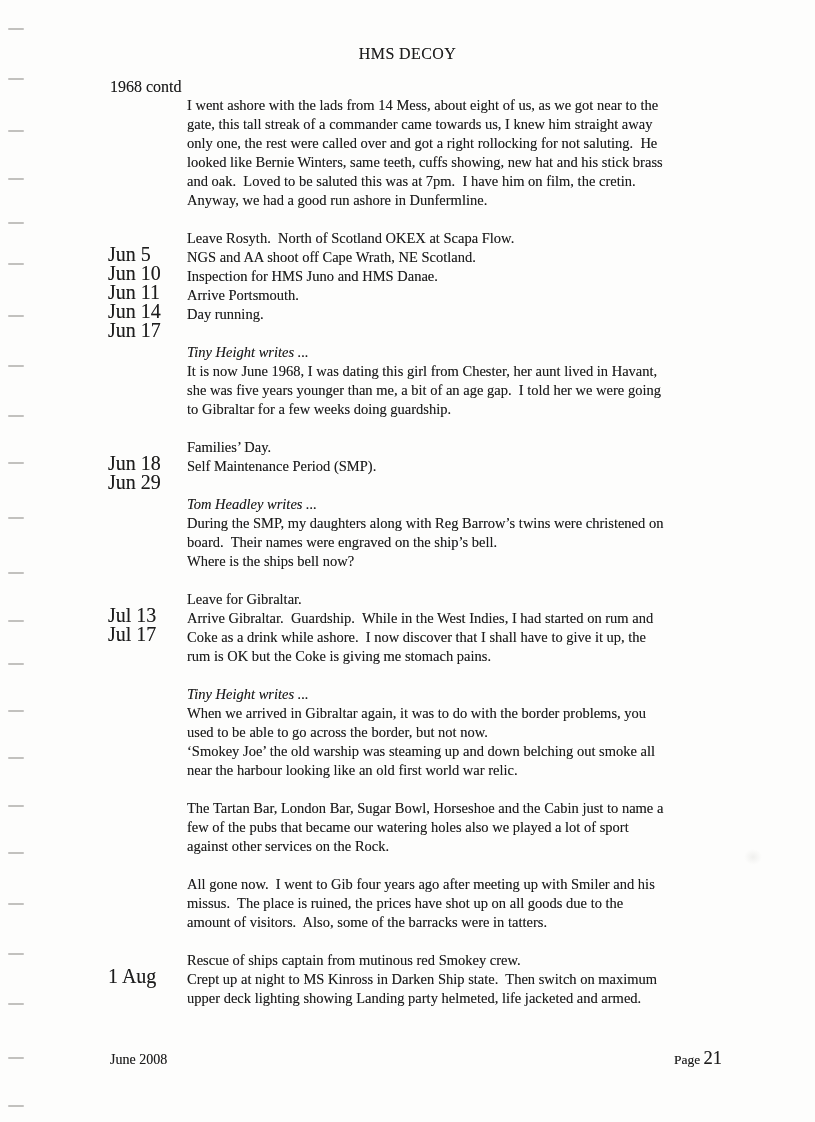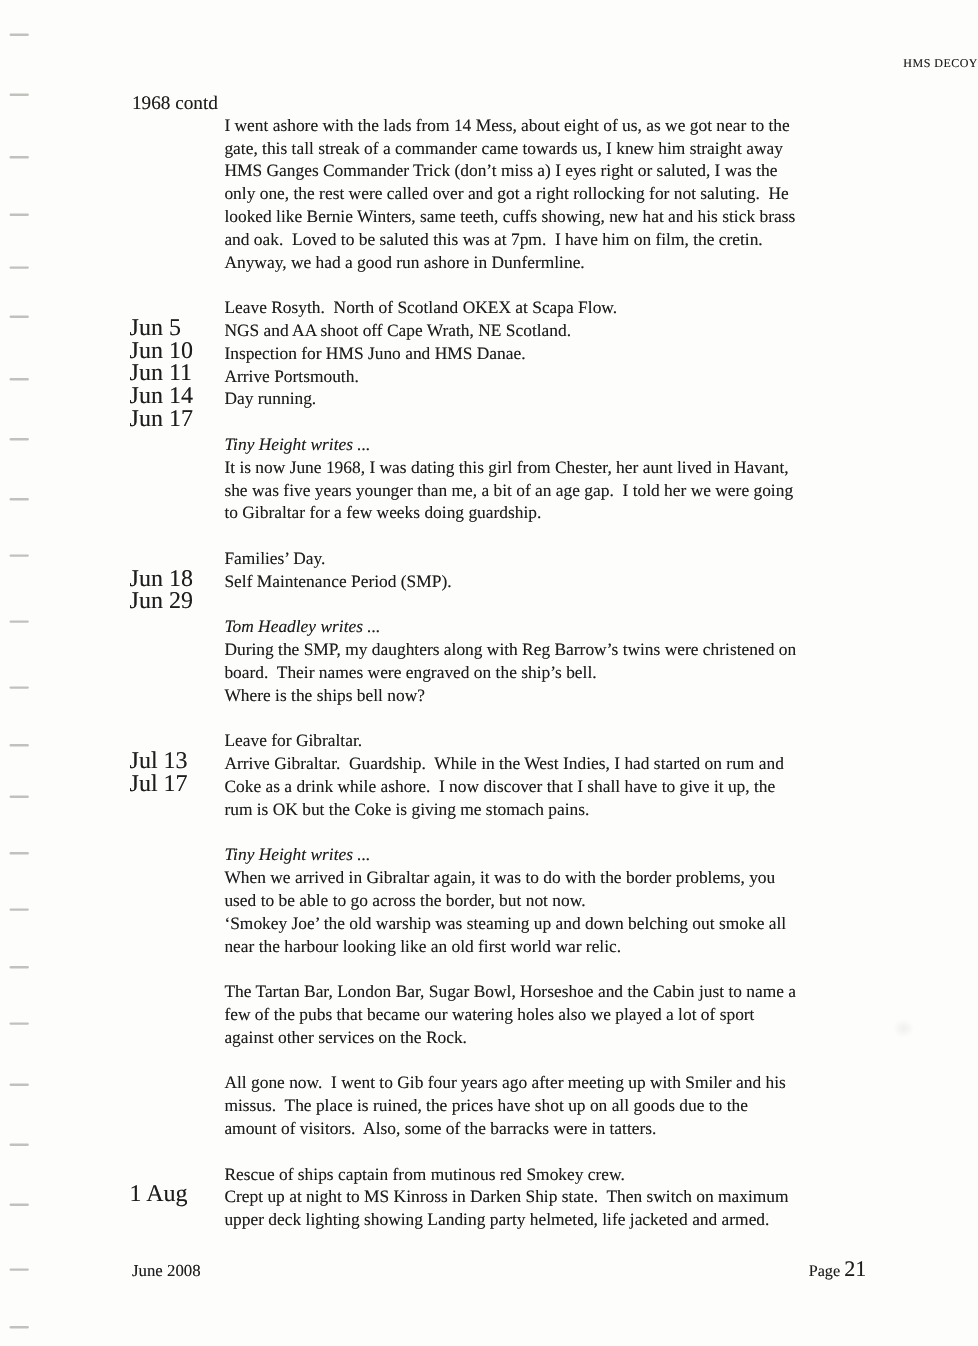--- a/index.html
+++ b/index.html
@@ -15,22 +15,22 @@
     font-family: "Liberation Serif", "DejaVu Serif", serif;
     color: #1d1d1d;
     overflow: hidden;
     text-shadow: 0 0 0.35px rgba(25,25,25,0.45);
   }
   .doc-title {
     position: absolute;
     top: 46px;
     left: 0;
     width: 100%;
-    text-align: right;
-    font-size: 10px;
+    text-align: center;
+    font-size: 16px;
     letter-spacing: 0.4px;
     line-height: 15px;
   }
   .content {
     position: absolute;
     left: 110px;
     top: 77px;
     width: 625px;
   }
   .year-heading {
@@ -101,21 +101,20 @@
   <div class="doc-title">HMS DECOY</div>
 
   <div class="content">
     <div class="year-heading">1968 contd</div>
     <div id="content-blocks">
         <div class="block">
           <div class="entry">
             <div class="body">
               <div class="line">I went ashore with the lads from 14 Mess, about eight of us, as we got near to the</div>
               <div class="line">gate, this tall streak of a commander came towards us, I knew him straight away</div>
-              <div class="line">HMS Ganges Commander Trick (don’t miss a) I eyes right or saluted, I was the</div>
               <div class="line">only one, the rest were called over and got a right rollocking for not saluting.  He</div>
               <div class="line">looked like Bernie Winters, same teeth, cuffs showing, new hat and his stick brass</div>
               <div class="line">and oak.  Loved to be saluted this was at 7pm.  I have him on film, the cretin.</div>
               <div class="line">Anyway, we had a good run ashore in Dunfermline.</div>
             </div>
           </div>
         </div>
         <div class="block">
           <div class="entry">
             <div class="date">Jun 5</div>

